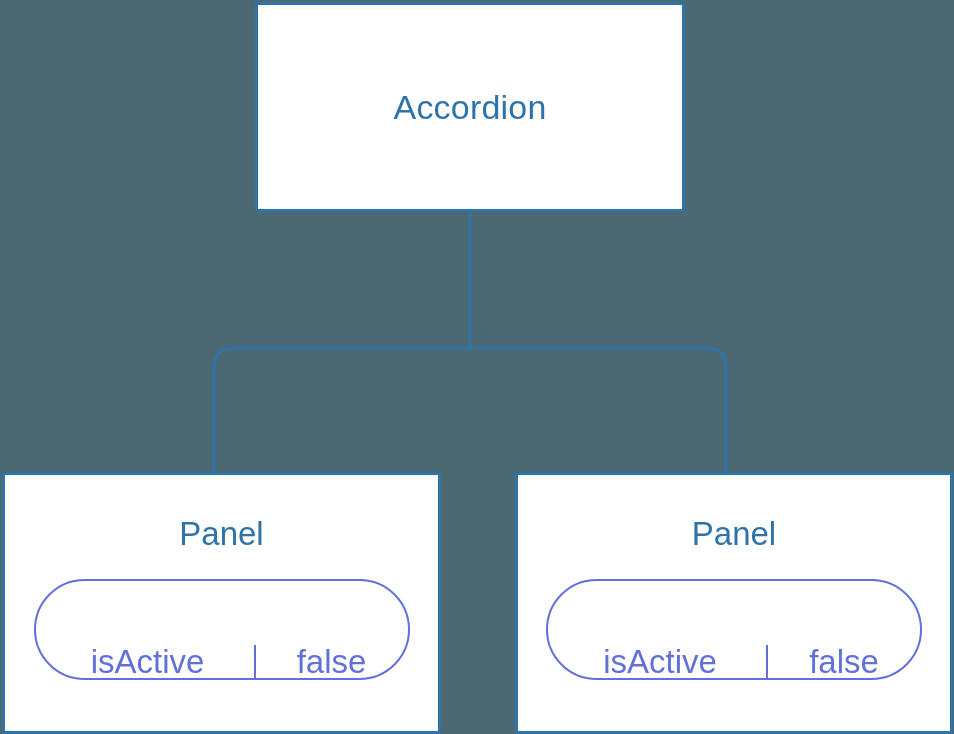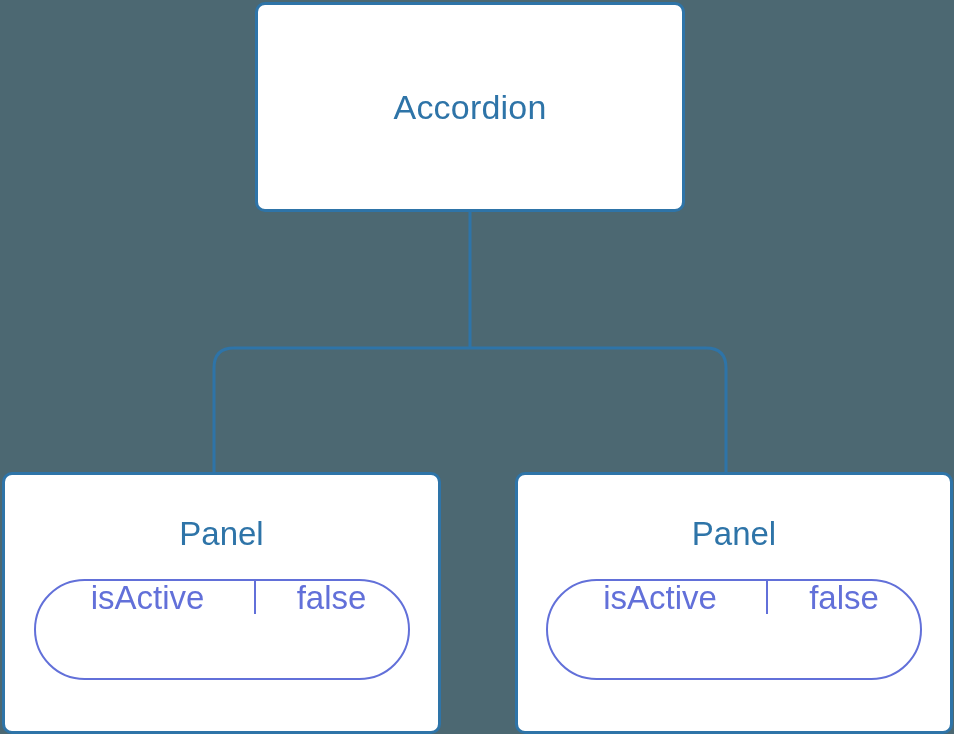--- a/index.html
+++ b/index.html
@@ -28,21 +28,21 @@
     width: 954px;
     height: 734px;
     pointer-events: none;
   }
 
   
   .node {
     position: absolute;
     background: #ffffff;
     border: 3px solid #2e74a8;
-    border-radius: 10px;
+    border-radius: 3px;
     box-sizing: border-box;
     display: flex;
     flex-direction: column;
     align-items: center;
   }
 
   
   #node-accordion {
     left: 255px;
     top: 2px;
@@ -73,21 +73,21 @@
     line-height: 1;
     user-select: none;
     text-align: center;
   }
 
   
   .prop-pill {
     margin-top: 29px;
     height: 101px;
     display: flex;
-    align-items: flex-start;
+    align-items: flex-end;
     border: 2px solid #6270d9;
     border-radius: 51px;
     box-sizing: border-box;
     background: #ffffff;
   }
   .prop-key,
   .prop-val {
     display: flex;
     align-items: center;
     justify-content: center;

